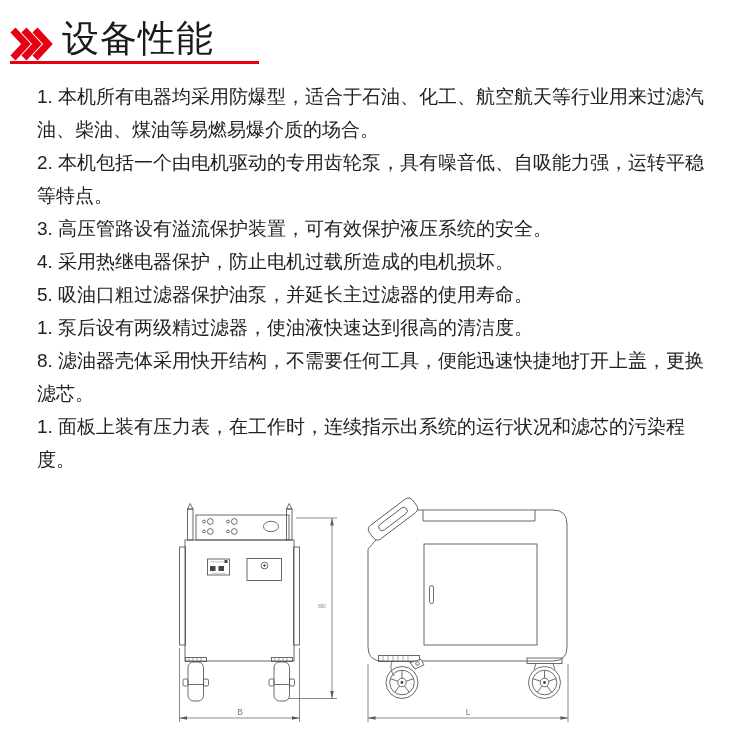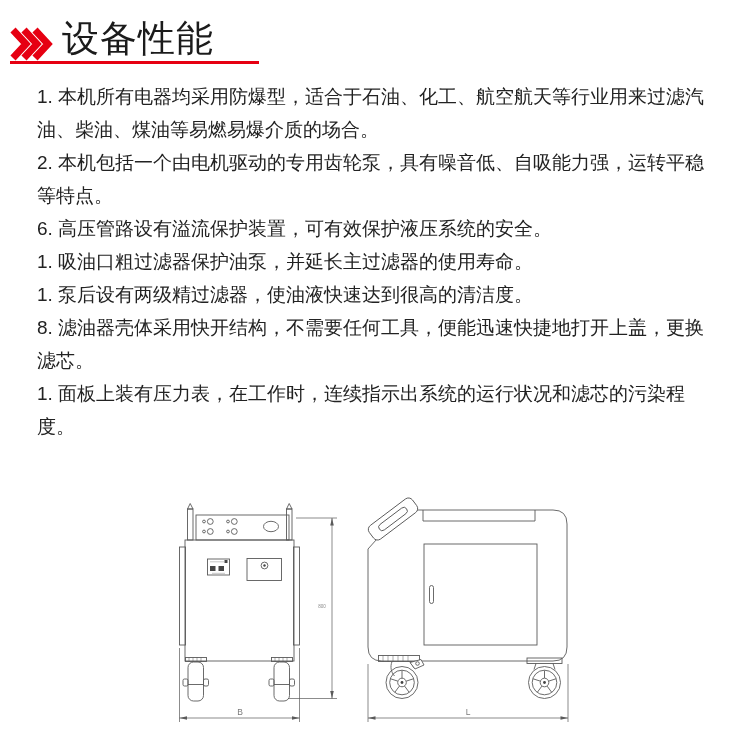--- a/index.html
+++ b/index.html
@@ -44,22 +44,23 @@
         <path d="M25,3 L38,17 L25,31"></path>
       </g>
     </svg>
     <div class="page-title">设备性能</div>
   </div>
   <div class="title-underline"></div>
 
   <div class="features">
     <p>1. 本机所有电器均采用防爆型，适合于石油、化工、航空航天等行业用来过滤汽油、柴油、煤油等易燃易爆介质的场合。</p>
     <p>2. 本机包括一个由电机驱动的专用齿轮泵，具有噪音低、自吸能力强，运转平稳等特点。</p>
-    <p>6. 高压管路设有溢流保护装置，可有效保护液压系统的安全。</p>
-    <p>1. 吸油口粗过滤器保护油泵，并延长主过滤器的使用寿命。</p>
+    <p>3. 高压管路设有溢流保护装置，可有效保护液压系统的安全。</p>
+    <p>4. 采用热继电器保护，防止电机过载所造成的电机损坏。</p>
+    <p>5. 吸油口粗过滤器保护油泵，并延长主过滤器的使用寿命。</p>
     <p>1. 泵后设有两级精过滤器，使油液快速达到很高的清洁度。</p>
     <p>8. 滤油器壳体采用快开结构，不需要任何工具，便能迅速快捷地打开上盖，更换滤芯。</p>
     <p>1. 面板上装有压力表，在工作时，连续指示出系统的运行状况和滤芯的污染程度。</p>
   </div>
 
   <svg class="drawings" width="440" height="262" viewBox="150 490 440 262">
 
     <g stroke="#5a5a5a" fill="none" stroke-width="0.9">
 
       <rect x="179.5" y="547" width="6" height="98"></rect>

